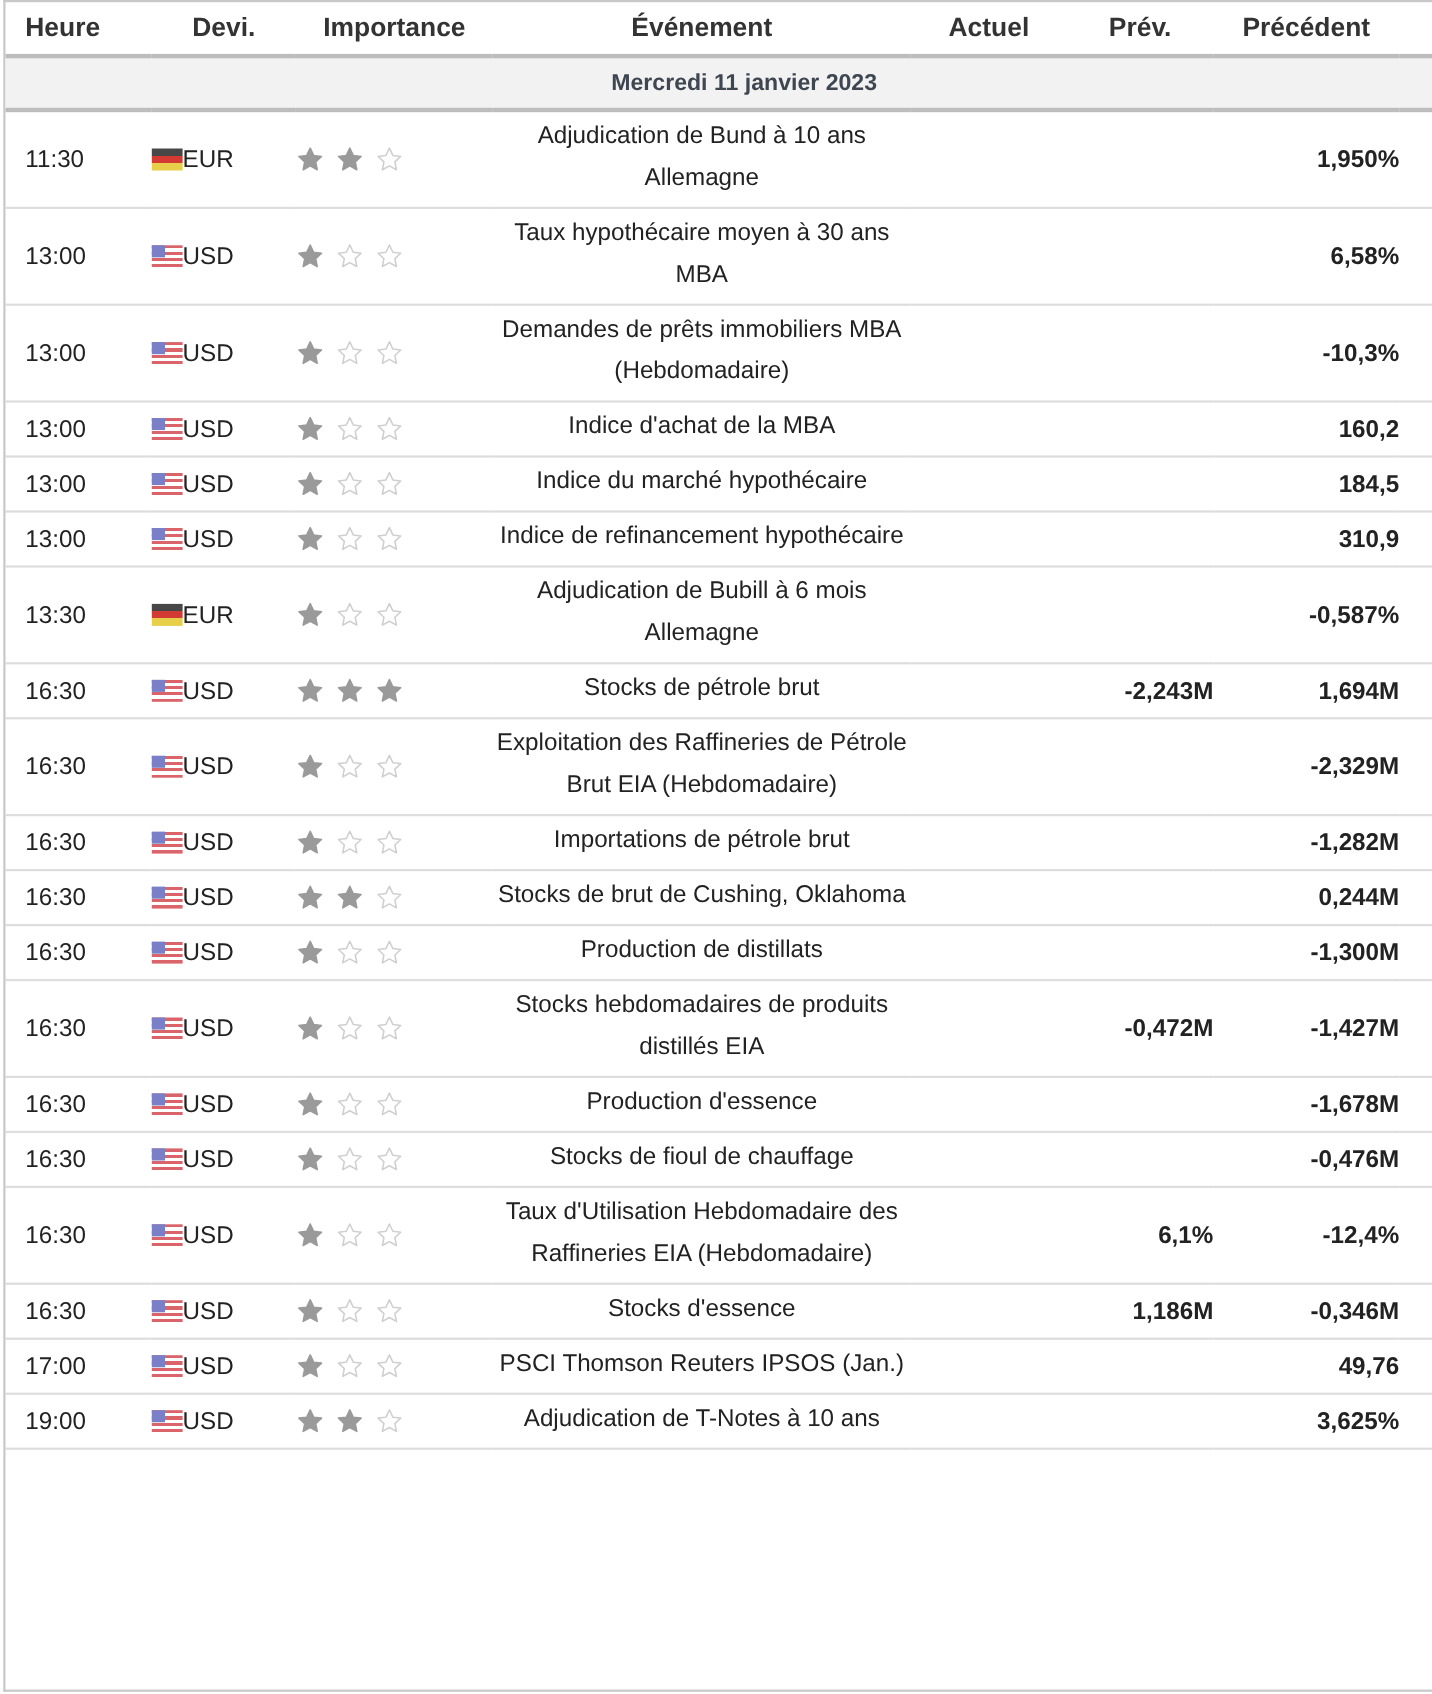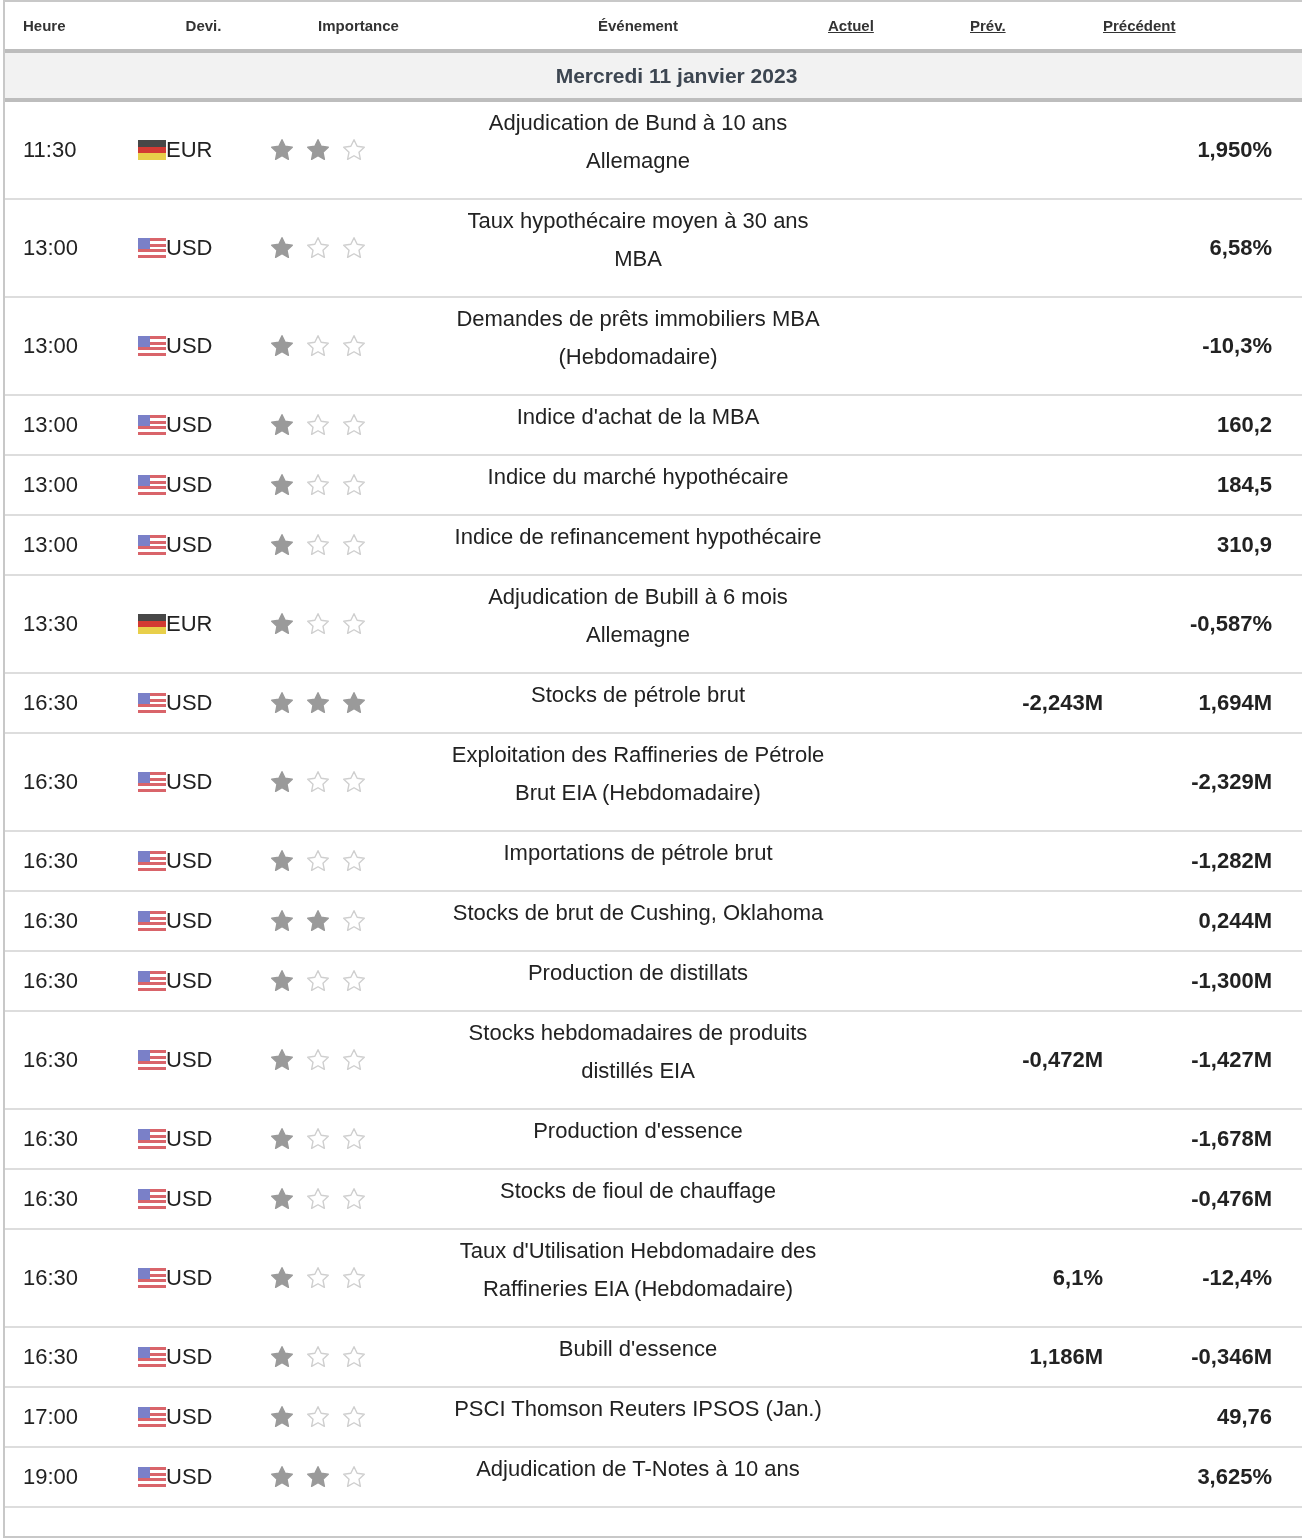--- a/index.html
+++ b/index.html
@@ -1,32 +1,32 @@
 <!DOCTYPE html>
 <html><head>
 <meta charset="utf-8">
 <style>
   html, body { margin: 0; padding: 0; background: #ffffff; }
   body { width: 1302px; height: 1540px; overflow: hidden; font-family: "Liberation Sans", sans-serif; color: #333333; }
   .frame { position: absolute; left: 3px; top: 0; width: 1299px; border-left: 2px solid #c8c8c8; border-top: 2px solid #c8c8c8; box-sizing: border-box; height: 1538px; border-bottom: 2px solid #c8c8c8; }
   table { border-collapse: collapse; width: 1297px; table-layout: fixed; }
-  th { font-weight: bold; font-size: 15px; color: #333333; height: 47px; padding: 0; vertical-align: middle; }
+  th { font-weight: bold; font-size: 24px; color: #333333; height: 47px; padding: 0; vertical-align: middle; }
   td { font-size: 22px; color: #222222; padding: 0; vertical-align: middle; }
   .c-time { width: 133px; text-align: left; padding-left: 18px; box-sizing: border-box; }
   .c-cur { width: 131px; text-align: center; }
   .c-imp { width: 179px; text-align: center; }
   .c-evt { width: 380px; text-align: center; }
   .c-act { width: 142px; text-align: right; padding-right: 0; }
   .c-prev { width: 133px; text-align: right; }
   .c-prec { width: 169px; text-align: right; margin-top: 40px; }
   .c-pad { width: 76px; }
-  th.c-act, th.c-prev, th.c-prec { text-align: left; text-decoration: underline; }
+  th.c-act, th.c-prev, th.c-prec { text-align: center; }
   tr.date-row td { background: #f2f2f2; height: 45px; border-top: 4px solid #bdbdbd; border-bottom: 4px solid #bdbdbd; text-align: center; font-weight: bold; font-size: 21px; color: #3d4651; }
   tr.ev td { border-bottom: 2px solid #dddddd; }
-  tr.ev td.c-evt { line-height: 38px; padding-top: 2px; padding-bottom: 18px; }
+  tr.ev td.c-evt { line-height: 38px; padding-top: 2px; padding-bottom: 8px; }
   .cur-wrap { display: flex; align-items: center; }
   .flag { width: 28px; height: 20px; display: inline-block; flex: 0 0 auto; }
   .flag-de { background: linear-gradient(#474747 0 33%, #d33a33 33% 66%, #e8cf4a 66% 100%); }
   .flag-us { background: repeating-linear-gradient(#d9646a 0 2.85px, #ffffff 2.85px 5.7px); position: relative; }
   .flag-us::before { content: ""; position: absolute; left: 0; top: 0; width: 12px; height: 11px; background: #7a80c8; }
   .stars { display: flex; gap: 10px; align-items: center; }
   .star { width: 26px; height: 26px; display: inline-block; }
   .star svg { width: 26px; height: 26px; display: block; }
   .num { padding-right: 0; font-weight: bold; }
 </style>
@@ -599,21 +599,21 @@
                   <path d="M12 2.5l2.9 6.1 6.6.8-4.9 4.6 1.3 6.6L12 17.3l-5.9 3.3 1.3-6.6L2.5 9.4l6.6-.8z" fill="none" stroke="#cfcfcf" stroke-width="1.3" stroke-linejoin="round"></path>
                 </svg>
               </span>
               <span class="star">
                 <svg viewBox="0 0 24 24">
                   <path d="M12 2.5l2.9 6.1 6.6.8-4.9 4.6 1.3 6.6L12 17.3l-5.9 3.3 1.3-6.6L2.5 9.4l6.6-.8z" fill="none" stroke="#cfcfcf" stroke-width="1.3" stroke-linejoin="round"></path>
                 </svg>
               </span>
             </span>
     </td>
-    <td class="c-evt">Bubill d'essence</td>
+    <td class="c-evt">Stocks d'essence</td>
     <td class="c-act num"></td>
     <td class="c-prev num">1,186M</td>
     <td class="c-prec num">-0,346M</td>
     <td class="c-pad"></td>
   </tr>
         <tr class="ev">
     <td class="c-time">17:00</td>
     <td class="c-cur">
       <span class="cur-wrap">
         <span class="flag flag-us"></span>

